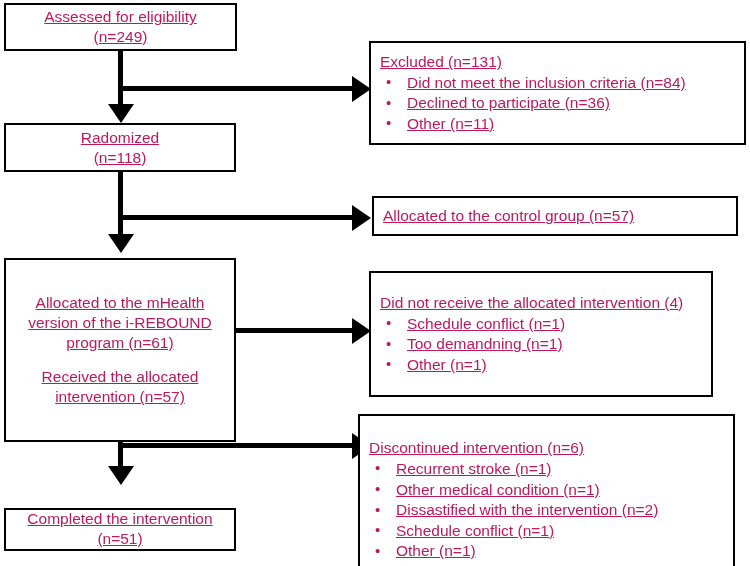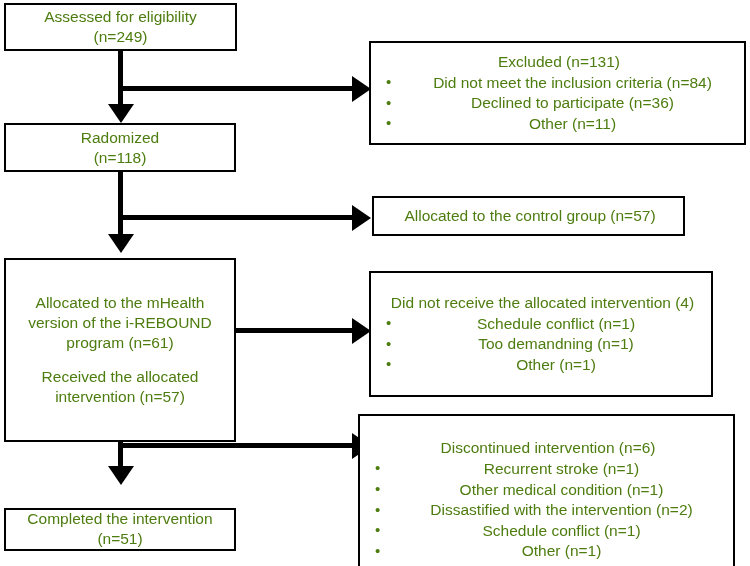--- a/index.html
+++ b/index.html
@@ -19,35 +19,36 @@
     background: #ffffff;
     overflow: hidden;
   }
   .box {
     position: absolute;
     box-sizing: border-box;
     border: 2px solid #000000;
     background: #ffffff;
     font-size: 15.5px;
     line-height: 1.28;
-    color: #4d7c0f;
+    color: #be185d;
     z-index: 3;
+    text-decoration: underline;
   }
   .box.centered {
     display: flex;
     flex-direction: column;
     align-items: center;
     justify-content: center;
     text-align: center;
   }
   .box.listed {
     display: flex;
     flex-direction: column;
     justify-content: center;
-    text-align: center;
+    text-align: left;
     padding: 4px 6px 4px 9px;
   }
   .box-line {
     display: block;
     white-space: nowrap;
   }
   .spacer-line {
     display: block;
     height: 15px;
   }
@@ -142,21 +143,21 @@
       <li>Declined to participate (n=36)</li>
       <li>Other (n=11)</li>
     </ul>
   </div>
 
   <div class="box centered" style="left:4px; top:123px; width:232px; height:49px;">
     <span class="box-line">Radomized</span>
     <span class="box-line">(n=118)</span>
   </div>
 
-  <div class="box listed" style="left:372px; top:196px; width:313px; height:40px;">
+  <div class="box listed" style="left:372px; top:196px; width:366px; height:40px;">
     <span class="head-line">Allocated to the control group (n=57)</span>
   </div>
 
   <div class="box centered" style="left:4px; top:258px; width:232px; height:184px;">
     <span class="box-line">Allocated to the mHealth</span>
     <span class="box-line">version of the i-REBOUND</span>
     <span class="box-line">program (n=61)</span>
     <span class="spacer-line"></span>
     <span class="box-line">Received the allocated</span>
     <span class="box-line">intervention (n=57)</span>

